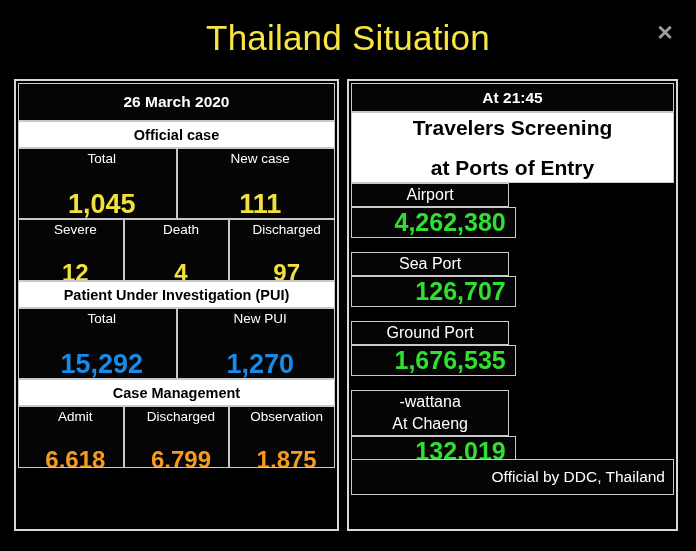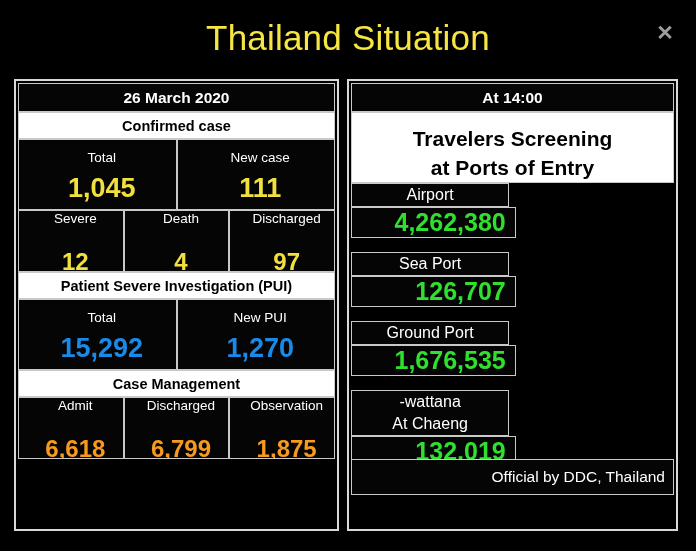--- a/index.html
+++ b/index.html
@@ -70,39 +70,39 @@
     display: flex;
     flex-direction: row;
   }
   .cell {
     background: #050505;
     border: 1px solid #c9c9c9;
     box-sizing: border-box;
     display: flex;
     flex-direction: column;
     align-items: center;
-    justify-content: center;
+    justify-content: space-between;
     overflow: hidden;
     padding-left: 9px;
   }
   .band {
     background: #ffffff;
     color: #000000;
     border: 1px solid #c9c9c9;
     box-sizing: border-box;
     text-align: center;
     font-weight: bold;
     display: flex;
     align-items: center;
     justify-content: center;
   }
 
   
   .date-row {
-    height: 29px;
+    height: 38px;
     font-size: 15.5px;
     font-weight: bold;
     color: #ffffff;
     background: #050505;
     border: 1px solid #c9c9c9;
     box-sizing: border-box;
     display: flex;
     align-items: center;
     justify-content: center;
   }
@@ -149,21 +149,21 @@
   }
   #screening-title {
     height: 71px;
     background: #ffffff;
     color: #000000;
     border: 1px solid #c9c9c9;
     box-sizing: border-box;
     display: flex;
     flex-direction: column;
     align-items: center;
-    justify-content: flex-end;
+    justify-content: space-between;
     font-size: 21px;
     font-weight: bold;
     line-height: 29px;
   }
   .port-row { height: 69px; flex-direction: column; }
   .port-label-cell {
     width: 49%;
     display: flex;
     align-items: center;
     justify-content: center;
@@ -205,21 +205,21 @@
 <div id="header">
   <div id="page-title">Thailand Situation</div>
   <div id="close-button">✕</div>
 </div>
 
 <div class="panel" id="left-panel">
   <div class="panel-inner">
 
     <div class="date-row">26 March 2020</div>
 
-    <div class="band section-band">Confirmed case</div>
+    <div class="band section-band">Official case</div>
     <div class="row">
       <div class="cell c2 tall-cell">
         <span class="stat-label">Total</span>
         <span class="stat-value v-yellow">1,045</span>
       </div>
       <div class="cell c2 tall-cell">
         <span class="stat-label">New case</span>
         <span class="stat-value v-yellow">111</span>
       </div>
     </div>
@@ -231,21 +231,21 @@
       <div class="cell c3 short-cell">
         <span class="stat-label">Death</span>
         <span class="stat-value v-yellow">4</span>
       </div>
       <div class="cell c3 short-cell">
         <span class="stat-label">Discharged</span>
         <span class="stat-value v-yellow">97</span>
       </div>
     </div>
 
-    <div class="band section-band">Patient Severe Investigation (PUI)</div>
+    <div class="band section-band">Patient Under Investigation (PUI)</div>
     <div class="row">
       <div class="cell c2 tall-cell">
         <span class="stat-label">Total</span>
         <span class="stat-value v-blue">15,292</span>
       </div>
       <div class="cell c2 tall-cell">
         <span class="stat-label">New PUI</span>
         <span class="stat-value v-blue">1,270</span>
       </div>
     </div>
@@ -266,21 +266,21 @@
       </div>
     </div>
 
     <div class="spacer"></div>
   </div>
 </div>
 
 <div class="panel" id="right-panel">
   <div class="panel-inner">
 
-    <div class="time-row">At 14:00</div>
+    <div class="time-row">At 21:45</div>
 
     <div id="screening-title">
       <span>Travelers Screening</span>
       <span>at Ports of Entry</span>
     </div>
 
     <div class="row port-row">
       <div class="port-label-cell">
         <span>Airport</span>
       </div>

